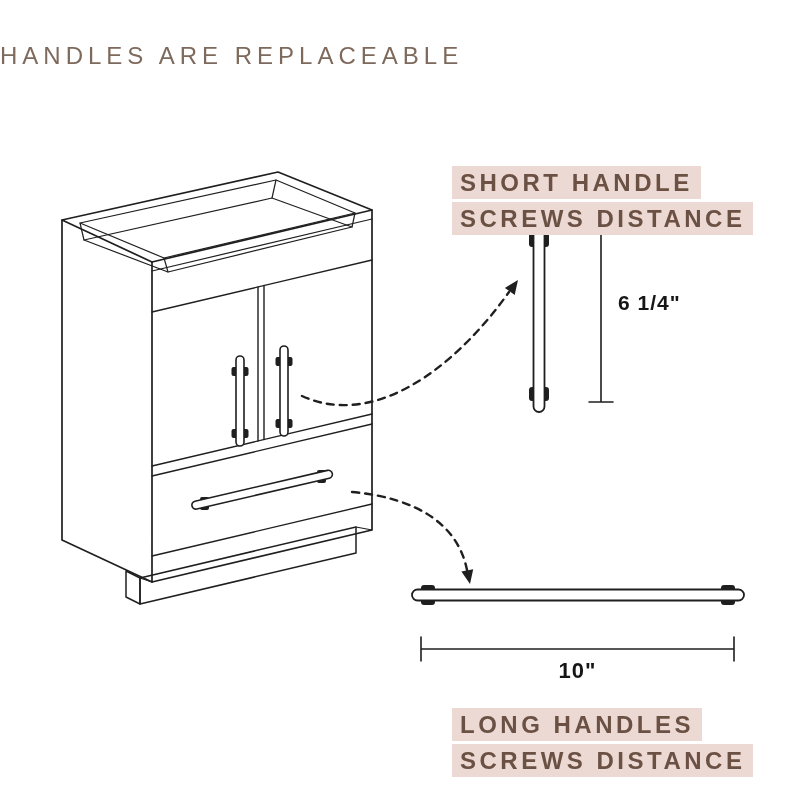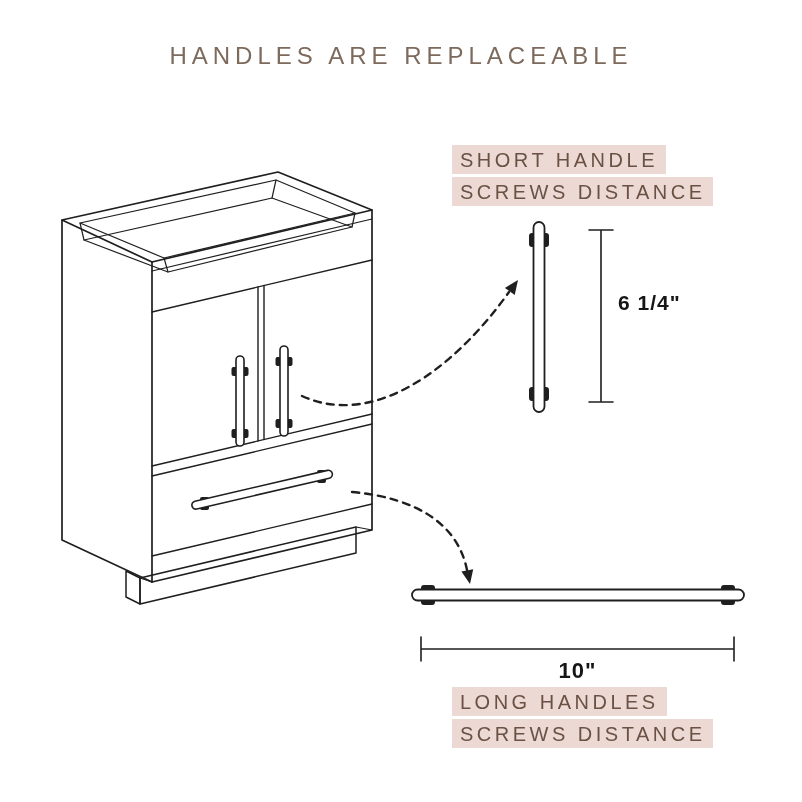--- a/index.html
+++ b/index.html
@@ -5,26 +5,26 @@
   html,body{margin:0;padding:0;background:#fff;}
   .canvas{
     position:relative;width:802px;height:802px;background:#ffffff;overflow:hidden;
     font-family:"Liberation Sans", sans-serif;
   }
   .canvas svg{position:absolute;left:0;top:0;}
   .stroke{stroke:var(--line-ink,#1f1f1f);fill:none;}
   .stroke-fill{stroke:var(--line-ink,#1f1f1f);fill:#ffffff;}
   .ink{fill:var(--line-ink,#1f1f1f);stroke:none;}
   .title{
-    position:absolute;top:42px;left:0;width:100%;text-align:center;
+    position:absolute;top:42px;left:0;width:100%;
     font-size:24px;letter-spacing:5px;font-weight:400;color:var(--title-text,#7e6a5c);
   }
   .handle-label{
-    position:absolute;font-size:20px;font-weight:400;letter-spacing:3.5px;
-    line-height:1;color:var(--label-text,#6b5144);
+    position:absolute;font-size:24px;font-weight:700;letter-spacing:3.5px;
+    line-height:1;color:var(--label-text,#6b5144);margin-top:21px;
   }
   .hl-row{margin-bottom:3px;}
   .hl{background:var(--highlight-bg,#ecd9d3);padding:5px 8px 4px 8px;display:inline-block;white-space:nowrap;}
   #short-label{left:452px;top:145px;}
   #long-label{left:452px;top:687px;}
   .dim{position:absolute;font-weight:700;color:var(--dimension-text,#161616);}
   #dim-short{left:618px;top:291px;font-size:21px;letter-spacing:1px;}
   #dim-long{left:421px;top:658px;width:313px;text-align:center;font-size:22px;letter-spacing:1px;}
 </style>
 </head>

